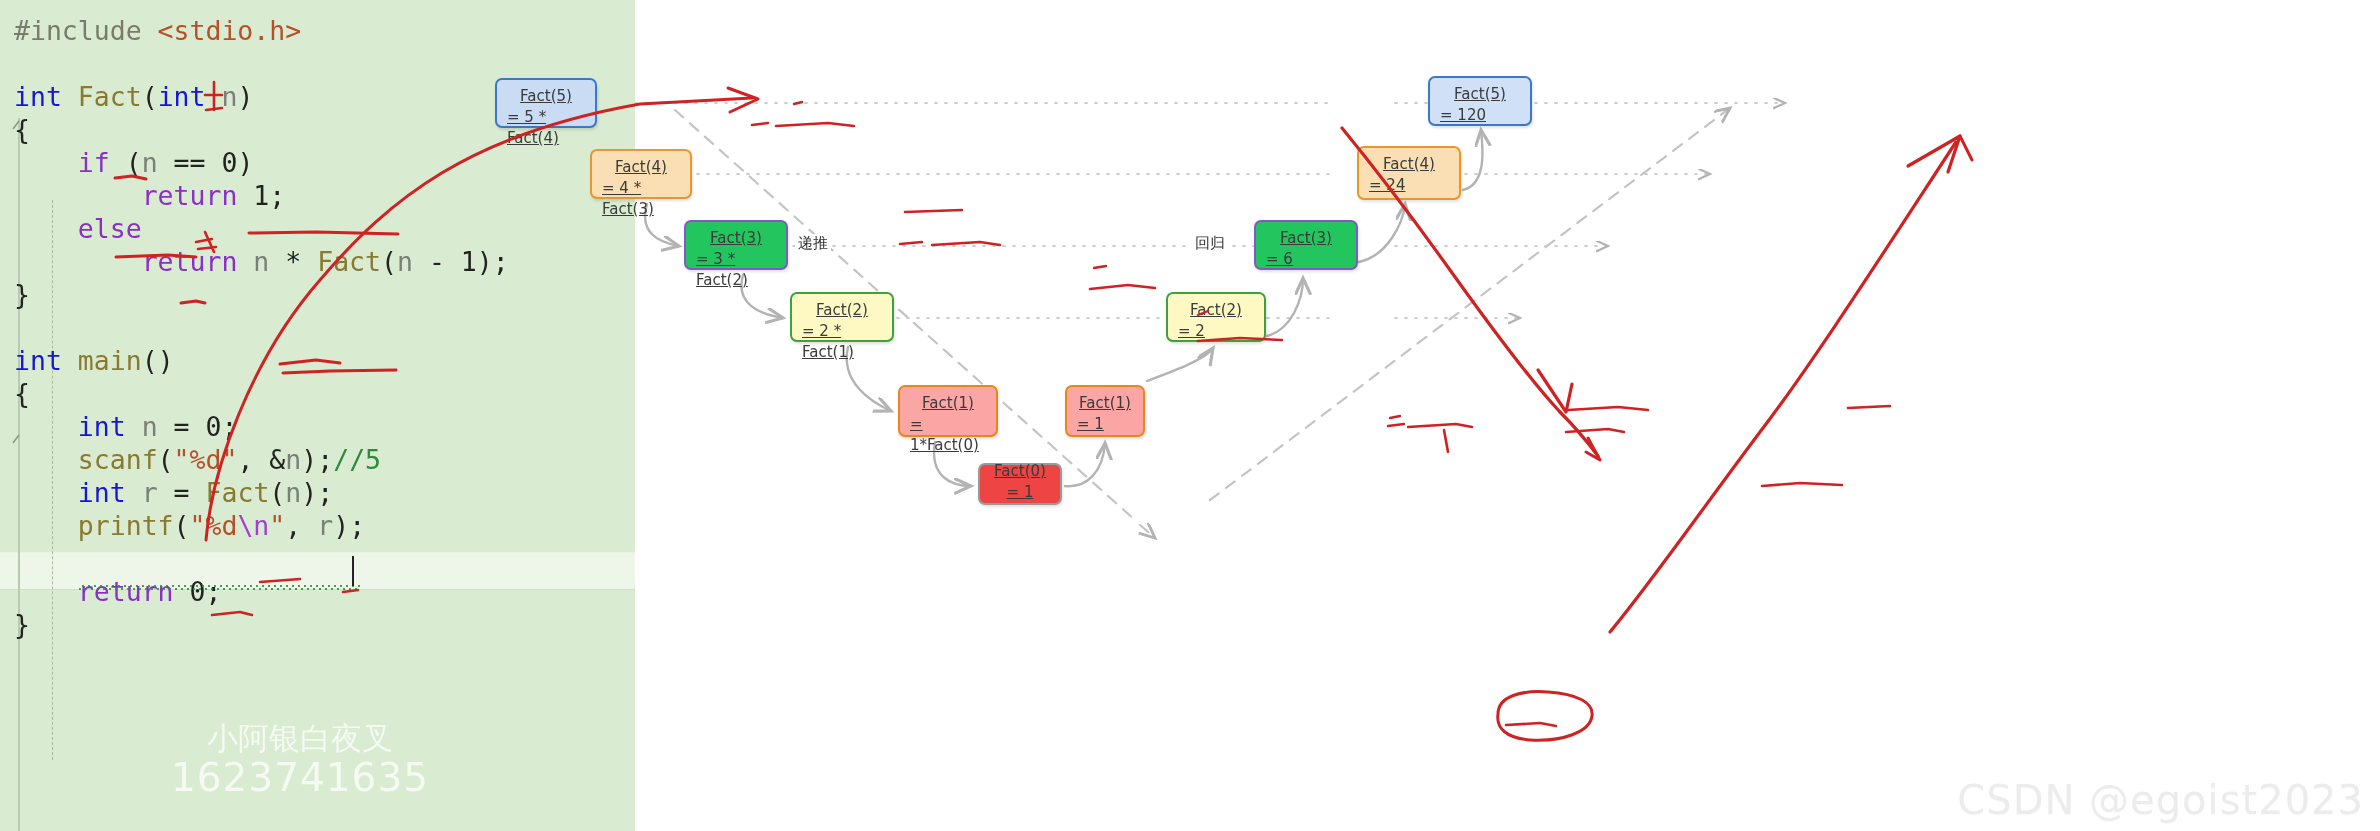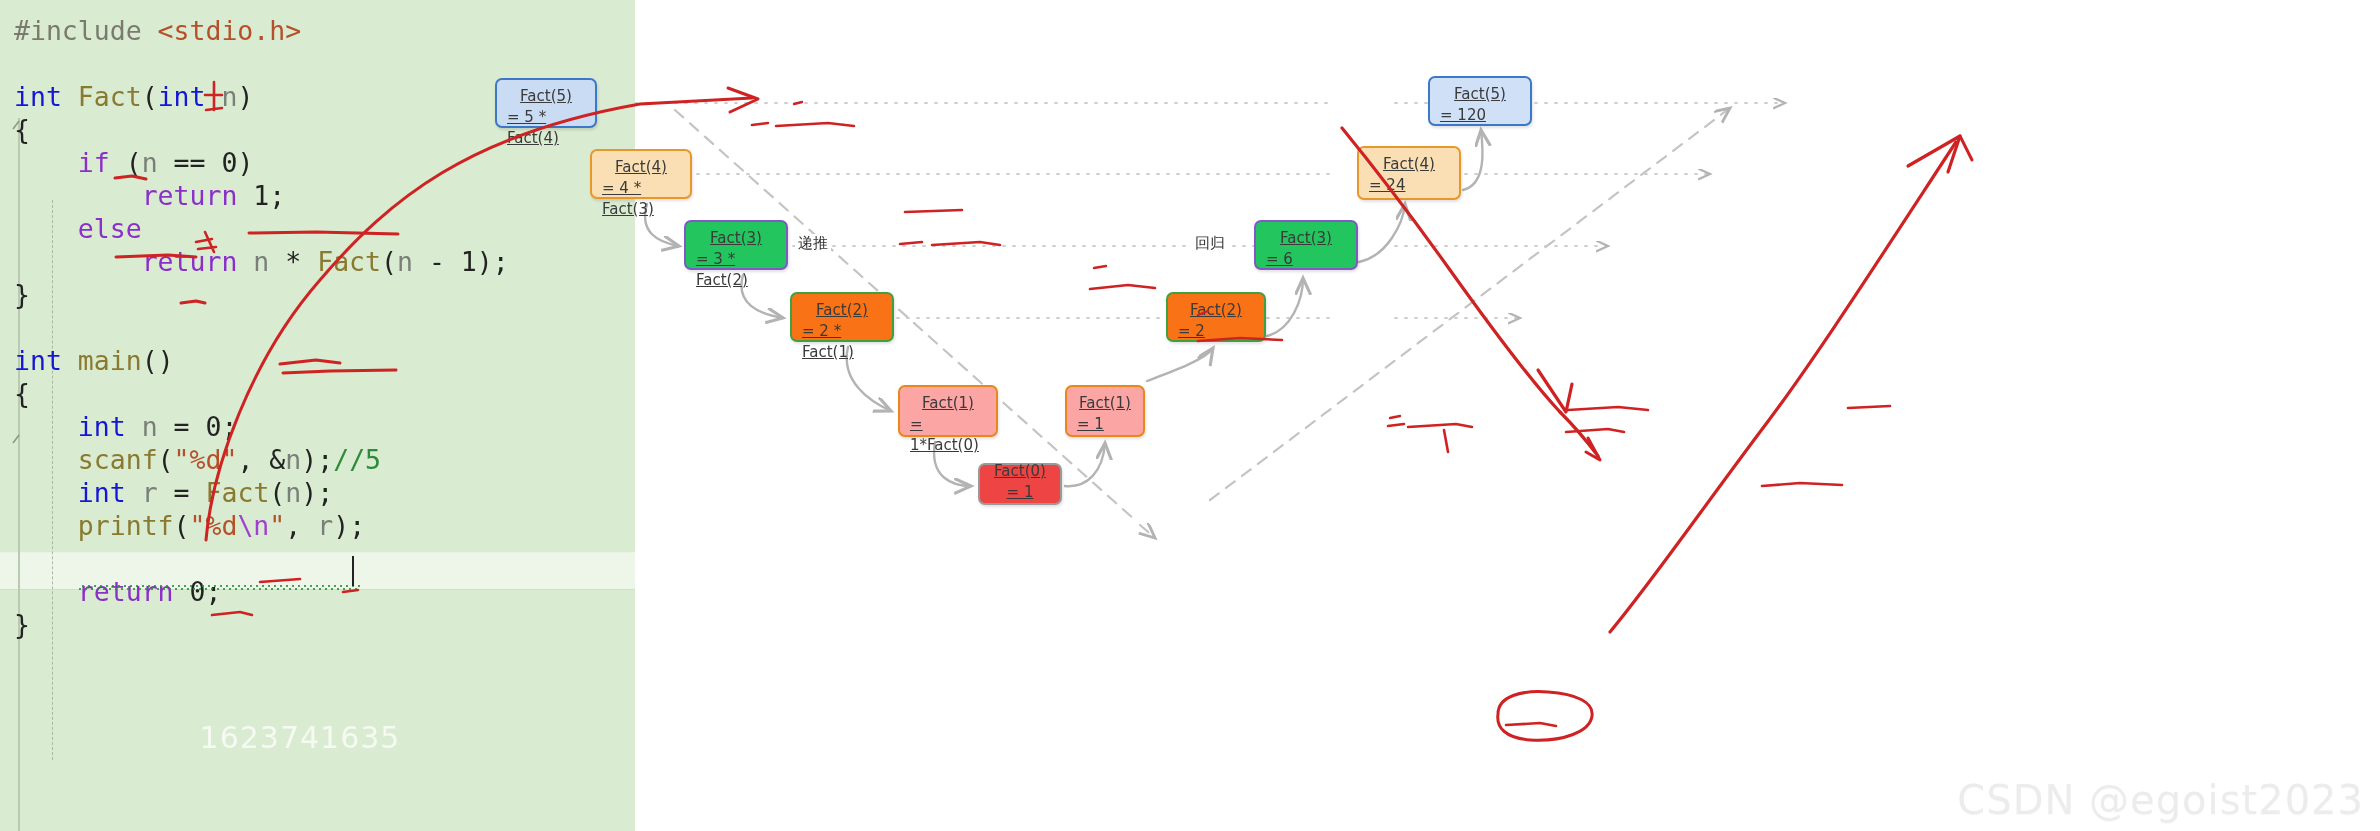--- a/index.html
+++ b/index.html
@@ -54,40 +54,40 @@
     opacity:.85;
   }
   #caret{
     position:absolute;left:352px;top:556px;width:2px;height:30px;background:#222;
   }
   #code-watermark{
     position:absolute;left:150px;top:718px;color:rgba(255,255,255,0.72);
     font-size:31px;line-height:40px;text-align:center;width:300px;
     font-family:"DejaVu Sans",sans-serif;pointer-events:none;
   }
-  #code-watermark .wm2{font-size:30px;letter-spacing:1px;}
+  #code-watermark .wm2{font-size:39px;letter-spacing:1px;}
 
   
   #diagram{position:absolute;left:635px;top:0;width:1745px;height:831px;}
   .node{
     position:absolute;border-radius:7px;border:2px solid #000;
     box-sizing:border-box;padding:6px 10px 4px 10px;
     font-family:"DejaVu Sans","Liberation Sans",sans-serif;
     font-size:15px;color:#3a3a3a;line-height:21px;
     box-shadow:1px 2px 3px rgba(0,0,0,.12);
     text-decoration:underline;
   }
   .node .l1{display:block;text-align:center;}
   .node .l2{display:block;text-align:left;}
   .node.inline{padding-top:0;display:flex;align-items:center;justify-content:center;}
   .c-blue  {background:#c9dcf4;border-color:#3c78c8;}
   .c-blue2 {background:#cfe0f7;border-color:#3c78c8;}
   .c-orange{background:#fbdfb4;border-color:#e8982a;}
   .c-purple{background:#22c55e;border-color:#8257c8;}
-  .c-green {background:#f97316;border-color:#3fa03f;}
+  .c-green {background:#fef9c3;border-color:#3fa03f;}
   .c-oranged{background:#fca5a5;border-color:#e8881a;color:#3a3a3a;}
   .c-gray  {background:#ef4444;border-color:#9a9a9a;}
 
   .axis-label{
     position:absolute;font-family:"DejaVu Sans","Liberation Sans",sans-serif;
     font-size:15px;color:#333;background:#fff;padding:0 3px;
   }
   #wm-csdn{
     position:absolute;right:16px;bottom:8px;color:#ececec;
     font-size:40px;font-family:"DejaVu Sans","Liberation Sans",sans-serif;
@@ -112,20 +112,21 @@
     <svg id="code-fold-tick2" viewBox="0 0 16 14">
       <path d="M1 11 L7 3" stroke="#8a9a85" stroke-width="1.6" fill="none"></path>
     </svg>
 
     <div id="code-text"><span class="ln"><span class="k-pre">#include </span><span class="k-str">&lt;stdio.h&gt;</span></span><span class="ln">&nbsp;</span><span class="ln"><span class="k-type">int</span><span class="k-pun"> </span><span class="k-fn">Fact</span><span class="k-pun">(</span><span class="k-type">int</span><span class="k-pun"> </span><span class="k-var">n</span><span class="k-pun">)</span></span><span class="ln"><span class="k-pun">{</span></span><span class="ln"><span class="k-pun">    </span><span class="k-ctl">if</span><span class="k-pun"> (</span><span class="k-var">n</span><span class="k-pun"> == </span><span class="k-num">0</span><span class="k-pun">)</span></span><span class="ln"><span class="k-pun">        </span><span class="k-ctl">return</span><span class="k-pun"> </span><span class="k-num">1</span><span class="k-pun">;</span></span><span class="ln"><span class="k-pun">    </span><span class="k-ctl">else</span></span><span class="ln"><span class="k-pun">        </span><span class="k-ctl">return</span><span class="k-pun"> </span><span class="k-var">n</span><span class="k-pun"> * </span><span class="k-fn">Fact</span><span class="k-pun">(</span><span class="k-var">n</span><span class="k-pun"> - </span><span class="k-num">1</span><span class="k-pun">);</span></span><span class="ln"><span class="k-pun">}</span></span><span class="ln">&nbsp;</span><span class="ln"><span class="k-type">int</span><span class="k-pun"> </span><span class="k-fn">main</span><span class="k-pun">()</span></span><span class="ln"><span class="k-pun">{</span></span><span class="ln"><span class="k-pun">    </span><span class="k-type">int</span><span class="k-pun"> </span><span class="k-var">n</span><span class="k-pun"> = </span><span class="k-num">0</span><span class="k-pun">;</span></span><span class="ln"><span class="k-pun">    </span><span class="k-fn">scanf</span><span class="k-pun">(</span><span class="k-str">"%d"</span><span class="k-pun">, </span><span class="k-pun">&amp;</span><span class="k-var">n</span><span class="k-pun">);</span><span class="k-cmt">//5</span></span><span class="ln"><span class="k-pun">    </span><span class="k-type">int</span><span class="k-pun"> </span><span class="k-var">r</span><span class="k-pun"> = </span><span class="k-fn">Fact</span><span class="k-pun">(</span><span class="k-var">n</span><span class="k-pun">);</span></span><span class="ln"><span class="k-pun">    </span><span class="k-fn">printf</span><span class="k-pun">(</span><span class="k-str">"%d</span><span class="k-esc">\n</span><span class="k-str">"</span><span class="k-pun">, </span><span class="k-var">r</span><span class="k-pun">);</span></span><span class="ln">&nbsp;</span><span class="ln"><span class="k-pun">    </span><span class="k-ctl">return</span><span class="k-pun"> </span><span class="k-num">0</span><span class="k-pun">;</span></span><span class="ln"><span class="k-pun">}</span></span></div>
 
     <div id="squiggle"></div>
     <div id="caret"></div>
 
     <div id="code-watermark">
+      <div>小阿银白夜叉</div>
       <div class="wm2">1623741635</div>
     </div>
   </div>
 
   <div id="diagram">
 
     <svg class="overlay" viewBox="0 0 1745 831">
       <defs>
         <marker id="ah" markerWidth="9" markerHeight="9" refX="7" refY="3.2" orient="auto">
           <path d="M0,0 L7,3.2 L0,6.4" fill="none" stroke="#b3b3b3" stroke-width="1.3"></path>

